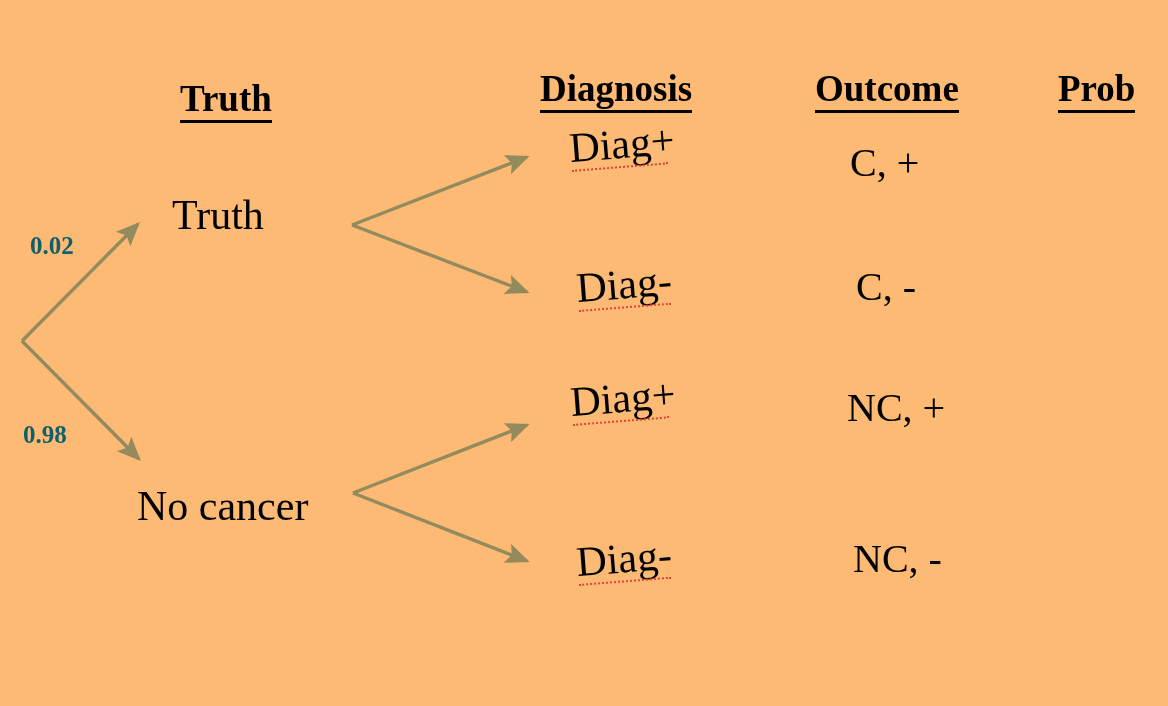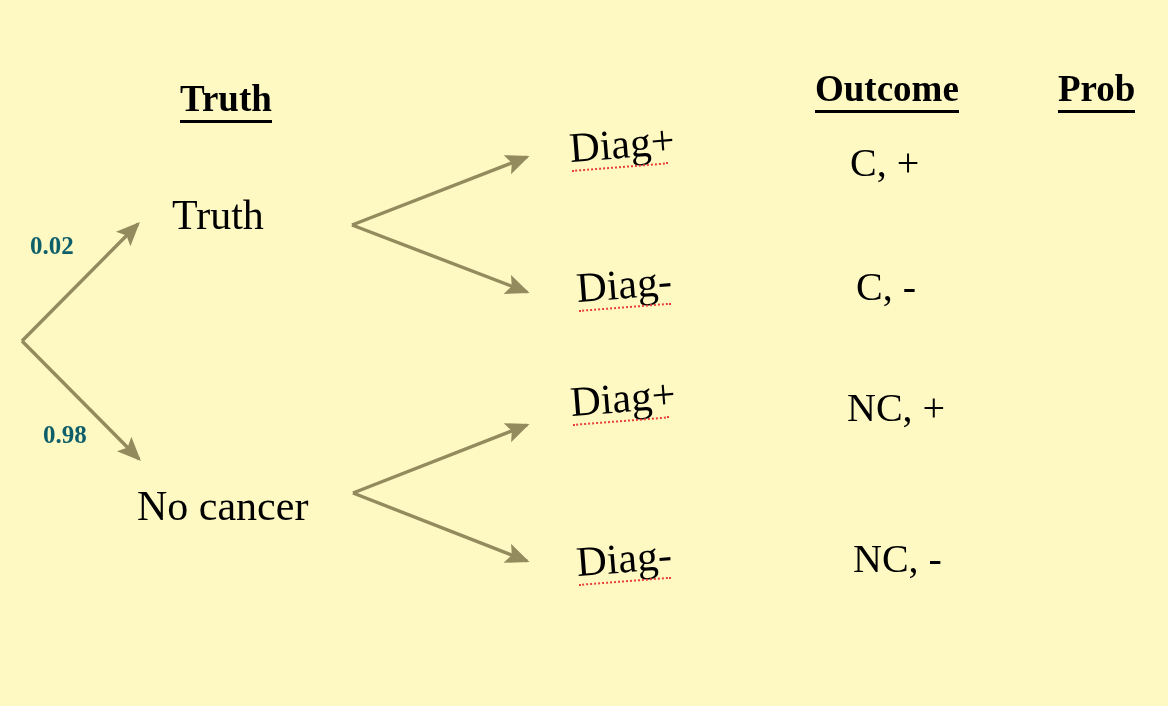--- a/index.html
+++ b/index.html
@@ -7,21 +7,21 @@
     padding: 0;
     background: #ffffff;
   }
   body {
     font-family: "Liberation Serif", serif;
   }
   #canvas {
     position: relative;
     width: 1168px;
     height: 706px;
-    background: #fef9c3;
+    background: #fdba74;
     overflow: hidden;
   }
   .col-header {
     position: absolute;
     font-family: "Liberation Serif", serif;
     font-weight: bold;
     color: #000000;
     white-space: nowrap;
     line-height: 1;
   }
@@ -94,36 +94,39 @@
         <line x1="352" y1="225" x2="527" y2="292" marker-end="url(#arrowhead)"></line>
         <line x1="353" y1="493" x2="527" y2="425" marker-end="url(#arrowhead)"></line>
         <line x1="353" y1="493" x2="527" y2="561" marker-end="url(#arrowhead)"></line>
       </g>
   </svg>
 
   <div class="col-header" style="left:180px; top:80px; font-size:37px;">
     <span class="hdr-text">Truth</span>
   </div>
 
+  <div class="col-header" style="left:540px; top:70px; font-size:37px;">
+    <span class="hdr-text">Diagnosis</span>
+  </div>
 
   <div class="col-header" style="left:1058px; top:70px; font-size:37px;">
     <span class="hdr-text">Prob</span>
   </div>
 
   <div class="col-header" style="left:815px; top:70px; font-size:37px;">
     <span class="hdr-text">Outcome</span>
   </div>
 
   <div class="node-label" style="left:172px; top:194px; font-size:42px;">Truth</div>
 
   <div class="node-label" style="left:137px; top:472px; font-size:42px;margin-top:13px;">No cancer</div>
 
   <div class="prob-label" style="left:30px; top:233px; font-size:25px; color:#0f5f6b;">0.02</div>
 
-  <div class="prob-label" style="left:23px; top:422px; font-size:25px; color:#0f5f6b;margin-left:20px;">0.98</div>
+  <div class="prob-label" style="left:23px; top:422px; font-size:25px; color:#0f5f6b;">0.98</div>
 
   <div class="diag-label" style="left:571px; top:127px; font-size:42px;">
     <span>Diag+</span>
     <span class="squiggle" style="width:96px;"></span>
   </div>
 
   <div class="diag-label" style="left:578px; top:267px; font-size:42px;">
     <span>Diag-</span>
     <span class="squiggle" style="width:92px;"></span>
   </div>

